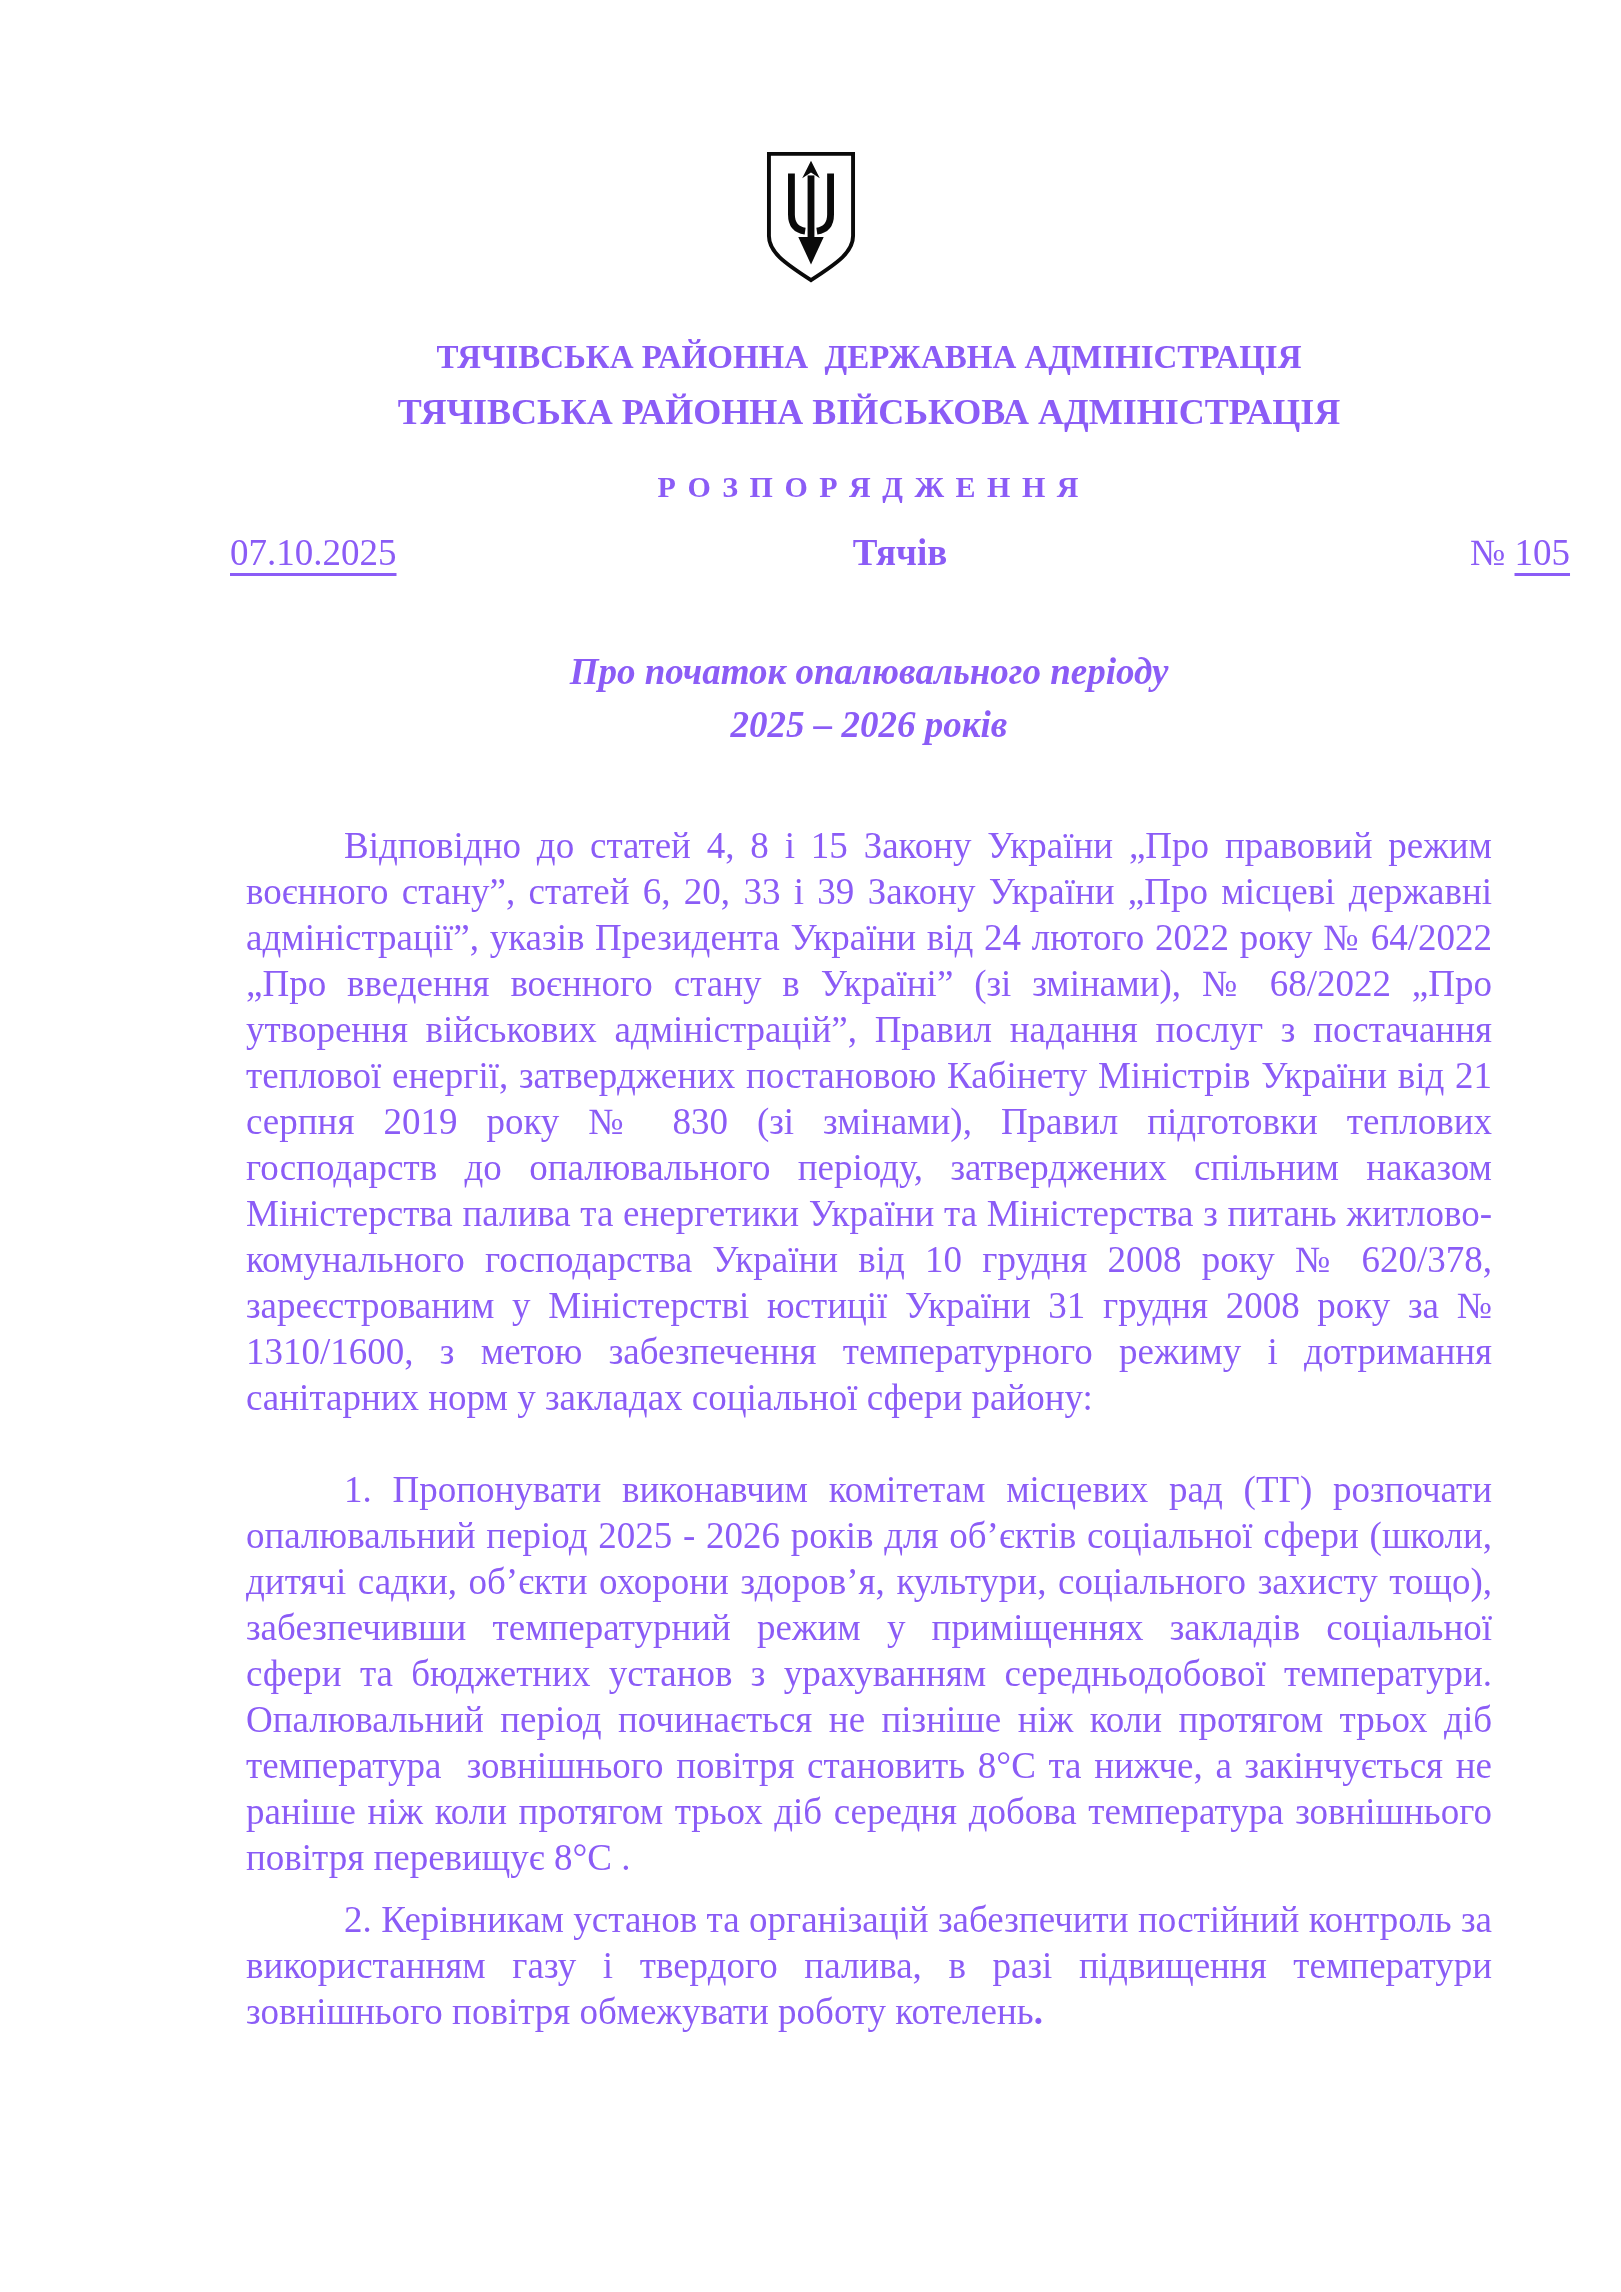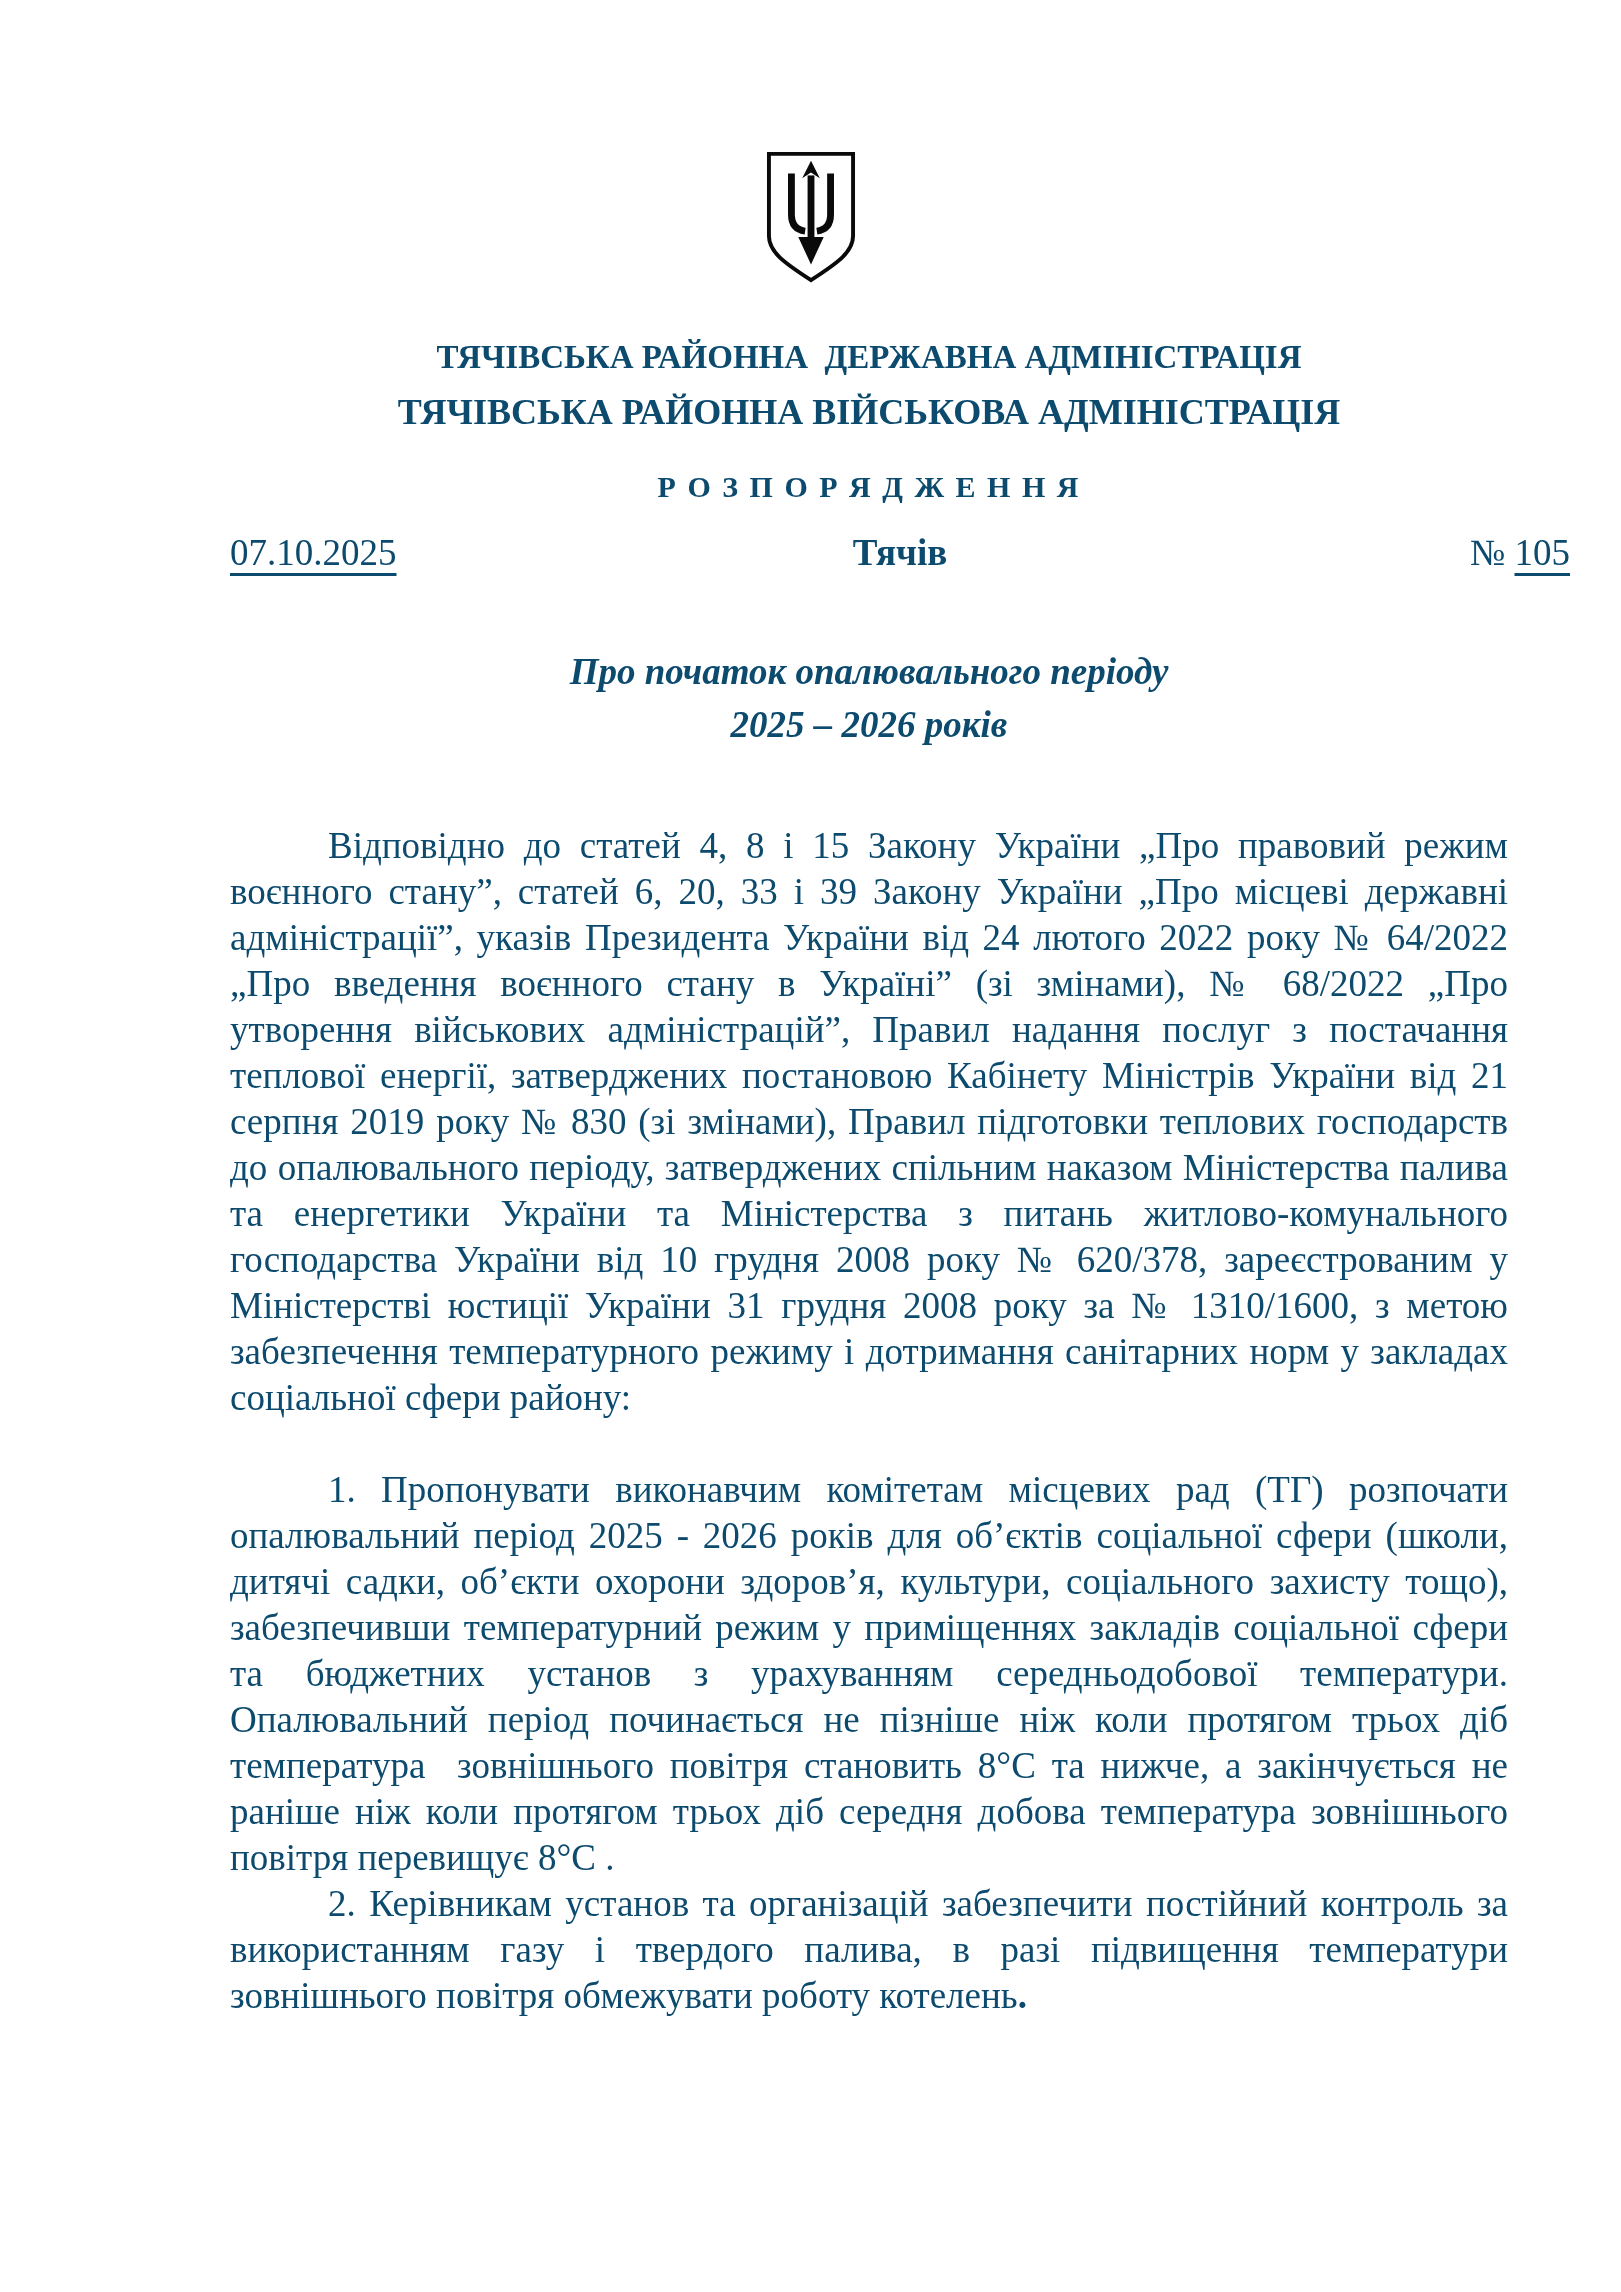--- a/index.html
+++ b/index.html
@@ -1,21 +1,21 @@
 <!DOCTYPE html>
 <html lang="uk"><head>
 <meta charset="utf-8">
 <style>
   html,body{margin:0;padding:0;background:#ffffff;}
   .page{
     position:relative;
     width:1621px;
     height:2293px;
     background:#ffffff;
-    color:#0c4a6e;
+    color:#8b5cf6;
     font-family:"Liberation Serif","DejaVu Serif",serif;
     overflow:hidden;
     box-sizing:border-box;
   }
   .emblem-wrap{
     padding-top:150px;
     text-align:center;
   }
   .emblem-wrap svg{display:inline-block;}
   .content{
@@ -70,21 +70,21 @@
   }
   .subject{
     margin-top:69px;
     text-align:center;
     font-weight:bold;
     font-style:italic;
     font-size:37px;
     line-height:53px;
   }
   .body-text{
-    margin:0;
+    margin:16px;
     font-size:37px;
     line-height:46px;
     text-align:justify;
     text-indent:98px;
     white-space:pre-wrap;
   }
   .intro{margin-top:72px;}
   .item-first{margin-top:46px;}
   .bold-dot{font-weight:bold;}
 </style>

